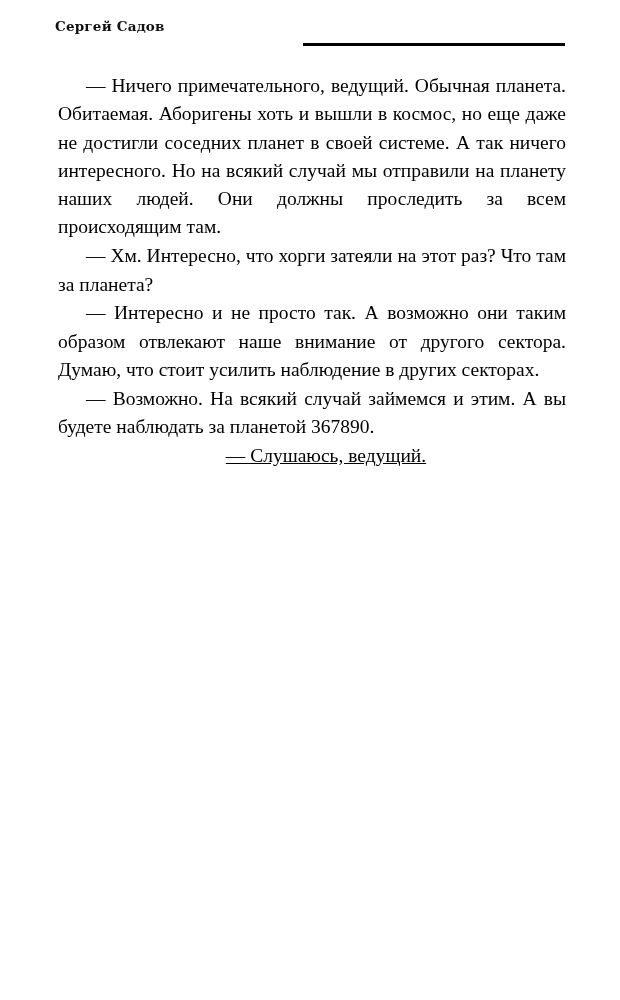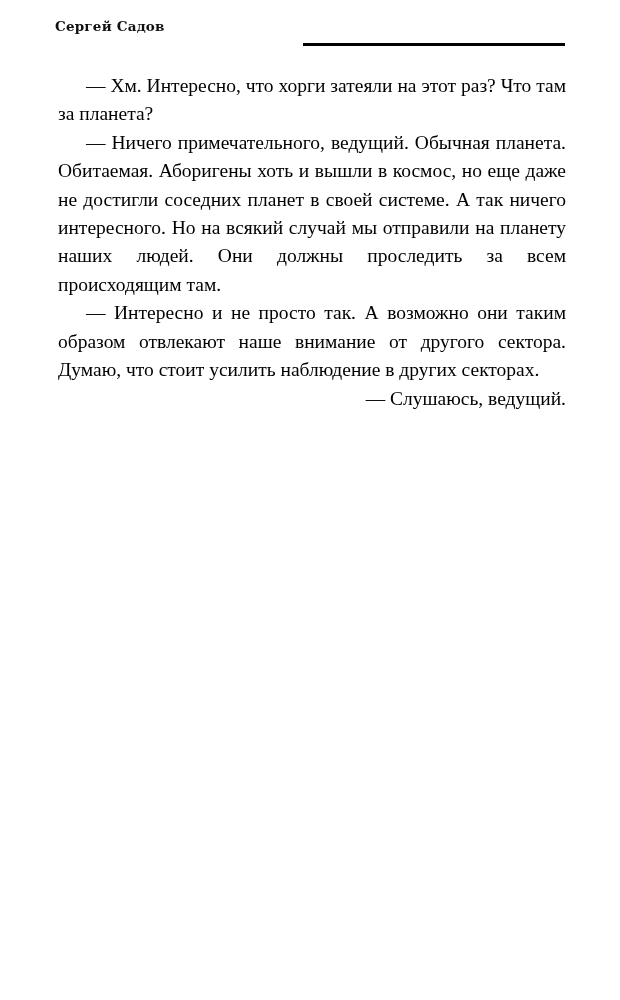--- a/index.html
+++ b/index.html
@@ -54,33 +54,35 @@
     margin: 0 0 0.5px 0;
     font-size: 19.5px;
     line-height: 28.3px;
     text-align: justify;
     text-justify: inter-word;
     text-indent: 28px;
     hyphens: manual;
     -webkit-hyphens: manual;
   }
   .para:last-child {
-    text-align: right;
+    text-align: center;
+    text-decoration: underline;
   }
 </style>
 </head>
 <body>
 
 <div class="page">
 
   <div class="header">
     <div class="running-title">Сергей Садов</div>
     <div class="header-rule"></div>
   </div>
 
   <div class="body-text">
+    <p class="para">— Ничего примечательного, ведущий. Обычная планета. Обитаемая. Аборигены хоть и вышли в кос­мос, но еще даже не достигли соседних планет в сво­ей системе. А так ничего интересного. Но на всякий случай мы отправили на планету наших людей. Они должны проследить за всем происходящим там.</p>
     <p class="para">— Хм. Интересно, что хорги затеяли на этот раз? Что там за планета?</p>
-    <p class="para">— Ничего примечательного, ведущий. Обычная планета. Обитаемая. Аборигены хоть и вышли в кос­мос, но еще даже не достигли соседних планет в сво­ей системе. А так ничего интересного. Но на всякий случай мы отправили на планету наших людей. Они должны проследить за всем происходящим там.</p>
     <p class="para">— Интересно и не просто так. А возможно они таким образом отвлекают наше внимание от друго­го сектора. Думаю, что стоит усилить наблюдение в других секторах.</p>
+    <p class="para">— Возможно. На всякий случай займемся и этим. А вы будете наблюдать за планетой 367890.</p>
     <p class="para">— Слушаюсь, ведущий.</p>
   </div>
 
 </div>
 
 </body></html>

